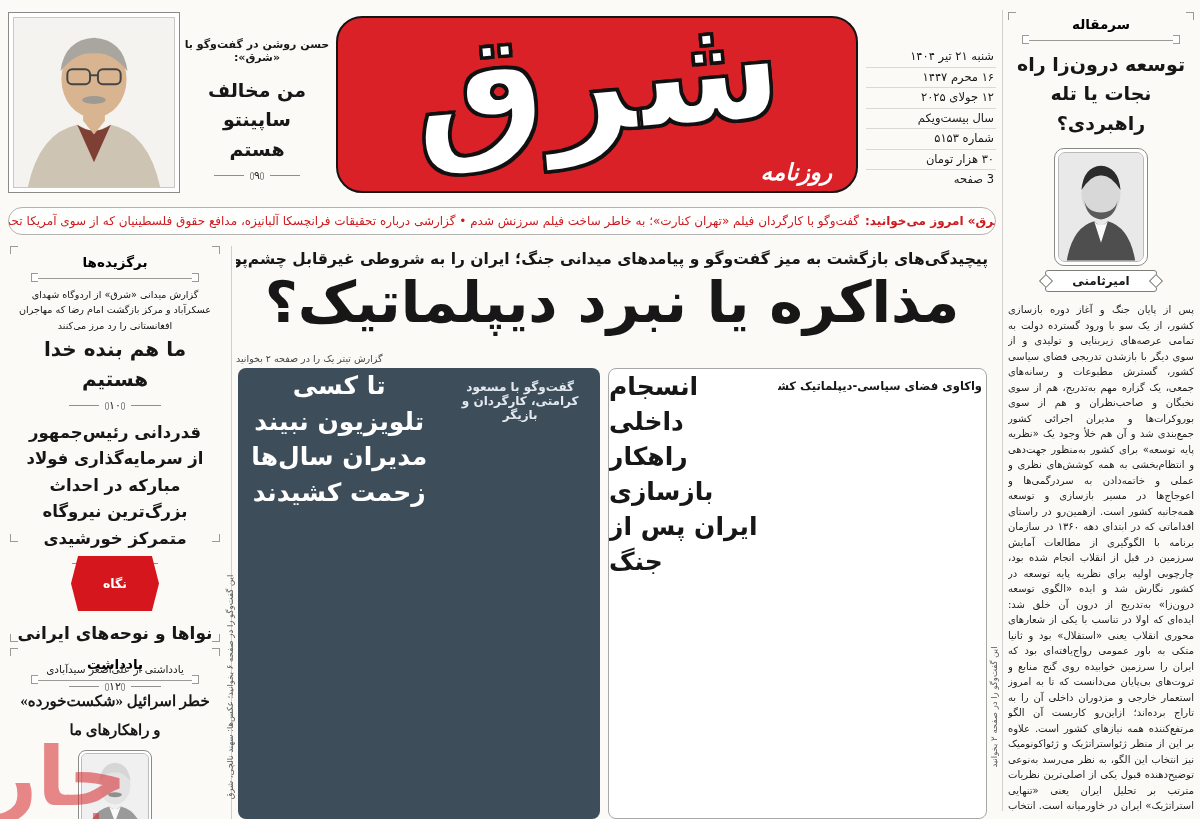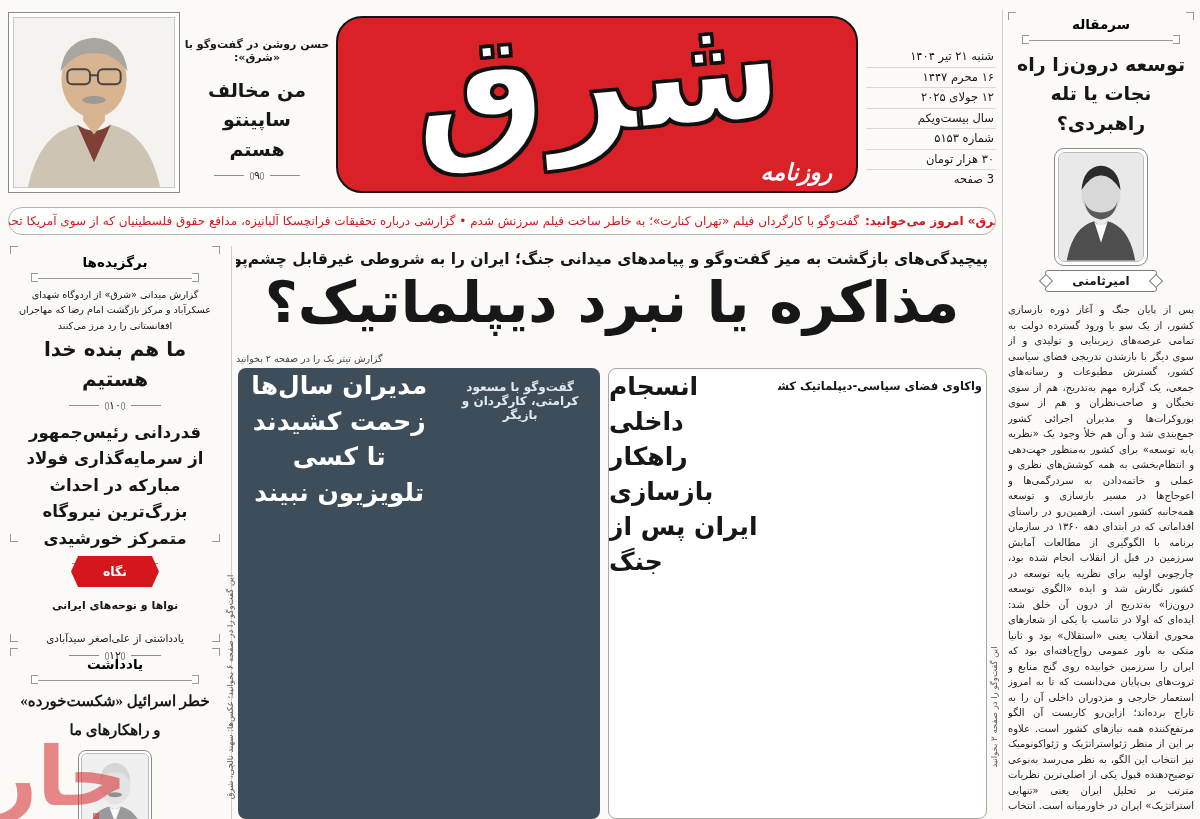--- a/index.html
+++ b/index.html
@@ -103,23 +103,23 @@
   .vwrap span { position:absolute; left:50%; top:50%; transform:translate(-50%,-50%) rotate(-90deg);
                 white-space:nowrap; font-size:8.5px; color:#555; }
 
   
   #sidebar { left:10px; top:246px; width:210px; }
   .sbox { position:relative; padding:8px 6px 10px; }
   .sb-kick { font-size:9.6px; line-height:1.6; text-align:center; margin:8px 2px 1px; color:#111; }
   .sb-head { font-size:20px; font-weight:900; text-align:center; line-height:1.5; }
   .sb-head.small { font-size:16.5px; width:190px; margin:8px auto 0; line-height:1.6; }
   #negah-badge { width:88px; margin:2px auto 12px; background:#d6161d; color:#fff; font-size:12.5px;
-                 font-weight:bold; text-align:center; padding:8px 0;
+                 font-weight:bold; text-align:center; padding:20px 0;
                  clip-path:polygon(8% 0,92% 0,100% 50%,92% 100%,8% 100%,0 50%); }
-  #negah-head { font-size:11px; font-weight:900; text-align:center; margin-top:8px; }
+  #negah-head { font-size:17px; font-weight:900; text-align:center; margin-top:8px; }
   #negah-sub { font-size:10.5px; text-align:center; margin-top:20px; color:#222; }
   #yad-head { font-size:15px; font-weight:900; text-align:center; line-height:1.9; margin-top:6px;font-family:Liberation Serif, serif; }
   #yad-photo { width:74px; height:90px; margin:6px auto 0; border:1px solid #8a8a88; border-radius:8px;
                padding:2px; background:#fff; }
   #yad-photo .inner { width:100%; height:100%; border:1px solid #bbb; border-radius:6px; overflow:hidden; background:#f0f0f0; }
 
   
   #watermark { left:-10px; top:736px; font-size:82px; font-weight:900; color:#d7282d; opacity:.55;
                z-index:6; letter-spacing:-3px; line-height:1; pointer-events:none; }
 </style>
@@ -234,22 +234,22 @@
     </svg>
   </div>
 </div>
 <div class="vwrap" style="left:986px; top:598px; height:218px;">
   <span>این گفت‌وگو را در صفحه ۲ بخوانید</span>
 </div>
 
 <div class="card" id="card-left">
   <div class="kick">گفت‌وگو با مسعود کرامتی، کارگردان و بازیگر</div>
   <div class="head">
+    <div>تا کسی تلویزیون نبیند</div>
     <div>مدیران سال‌ها زحمت کشیدند</div>
-    <div>تا کسی تلویزیون نبیند</div>
   </div>
   <div class="photo">
     <svg viewBox="0 0 362 330" preserveAspectRatio="xMidYMax slice">
       <defs>
         <pattern id="plaid" width="22" height="22" patternUnits="userSpaceOnUse">
           <rect width="22" height="22" fill="#98a1a9"></rect>
           <rect width="22" height="5" fill="rgba(64,75,88,0.55)"></rect>
           <rect width="5" height="22" fill="rgba(206,180,140,0.45)"></rect>
         </pattern>
       </defs>

